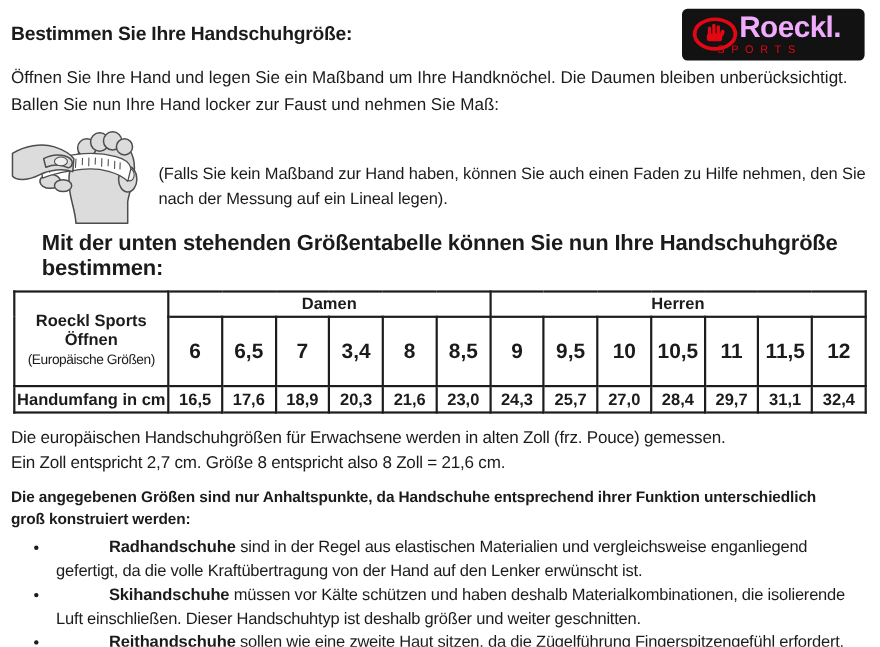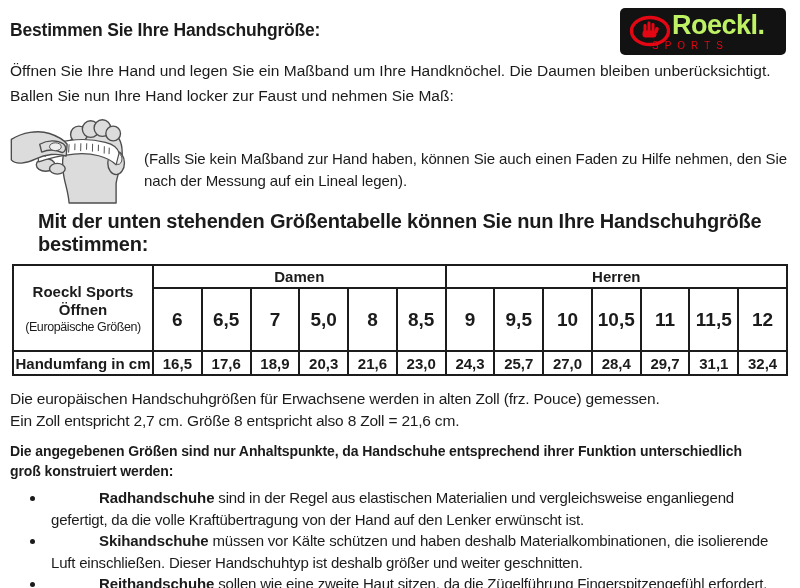--- a/index.html
+++ b/index.html
@@ -12,21 +12,21 @@
 
   
   .h1{font-size:17.5px;font-weight:bold;letter-spacing:-0.2px;}
   .intro{margin-top:17px;font-size:15.5px;line-height:25px;max-width:782px;}
   .h2{margin-top:6px;font-size:20px;font-weight:bold;letter-spacing:-0.2px;margin-left:28px;}
   .para-zoll{margin-top:12px;font-size:15.5px;line-height:22px;letter-spacing:-0.2px;max-width:782px;}
   .para-note{margin-top:9px;font-size:14px;font-weight:bold;line-height:20px;letter-spacing:-0.1px;max-width:760px;}
 
   
   .logo{position:absolute;top:8px;right:14px;width:166px;height:47px;background:#121212;border-radius:5px;}
-  .logo-brand{position:absolute;left:52px;top:2px;font-size:27px;font-weight:bold;color:#bef264;letter-spacing:-0.5px;}
+  .logo-brand{position:absolute;left:52px;top:2px;font-size:27px;font-weight:bold;color:#f0abfc;letter-spacing:-0.5px;}
   .logo-sub{position:absolute;left:32px;top:32px;font-size:10px;font-weight:normal;color:#e30613;letter-spacing:6px;}
   .logo-shield{position:absolute;left:7px;top:6px;}
 
   
   .figure-row{margin-top:2px;display:flex;align-items:flex-start;}
   .hand-art{flex:0 0 auto;}
   .figure-caption{margin:38px 0 0 6px;font-size:15px;line-height:22px;max-width:655px;letter-spacing:-0.1px;}
 
   
   table.size-table{border-collapse:collapse;table-layout:fixed;width:776px;margin:8px 0 0 2px;}
@@ -137,21 +137,21 @@
         <div class="corner-title">Roeckl Sports Öffnen</div>
         <div class="corner-sub">(Europäische Größen)</div>
       </td>
       <td colspan="6" class="group-label">Damen</td>
       <td colspan="7" class="group-label">Herren</td>
     </tr>
     <tr class="row-sizes">
       <td class="size-num">6</td>
       <td class="size-num">6,5</td>
       <td class="size-num">7</td>
-      <td class="size-num">5,0</td>
+      <td class="size-num">3,4</td>
       <td class="size-num">8</td>
       <td class="size-num">8,5</td>
       <td class="size-num">9</td>
       <td class="size-num">9,5</td>
       <td class="size-num">10</td>
       <td class="size-num">10,5</td>
       <td class="size-num">11</td>
       <td class="size-num">11,5</td>
       <td class="size-num">12</td>
     </tr>

